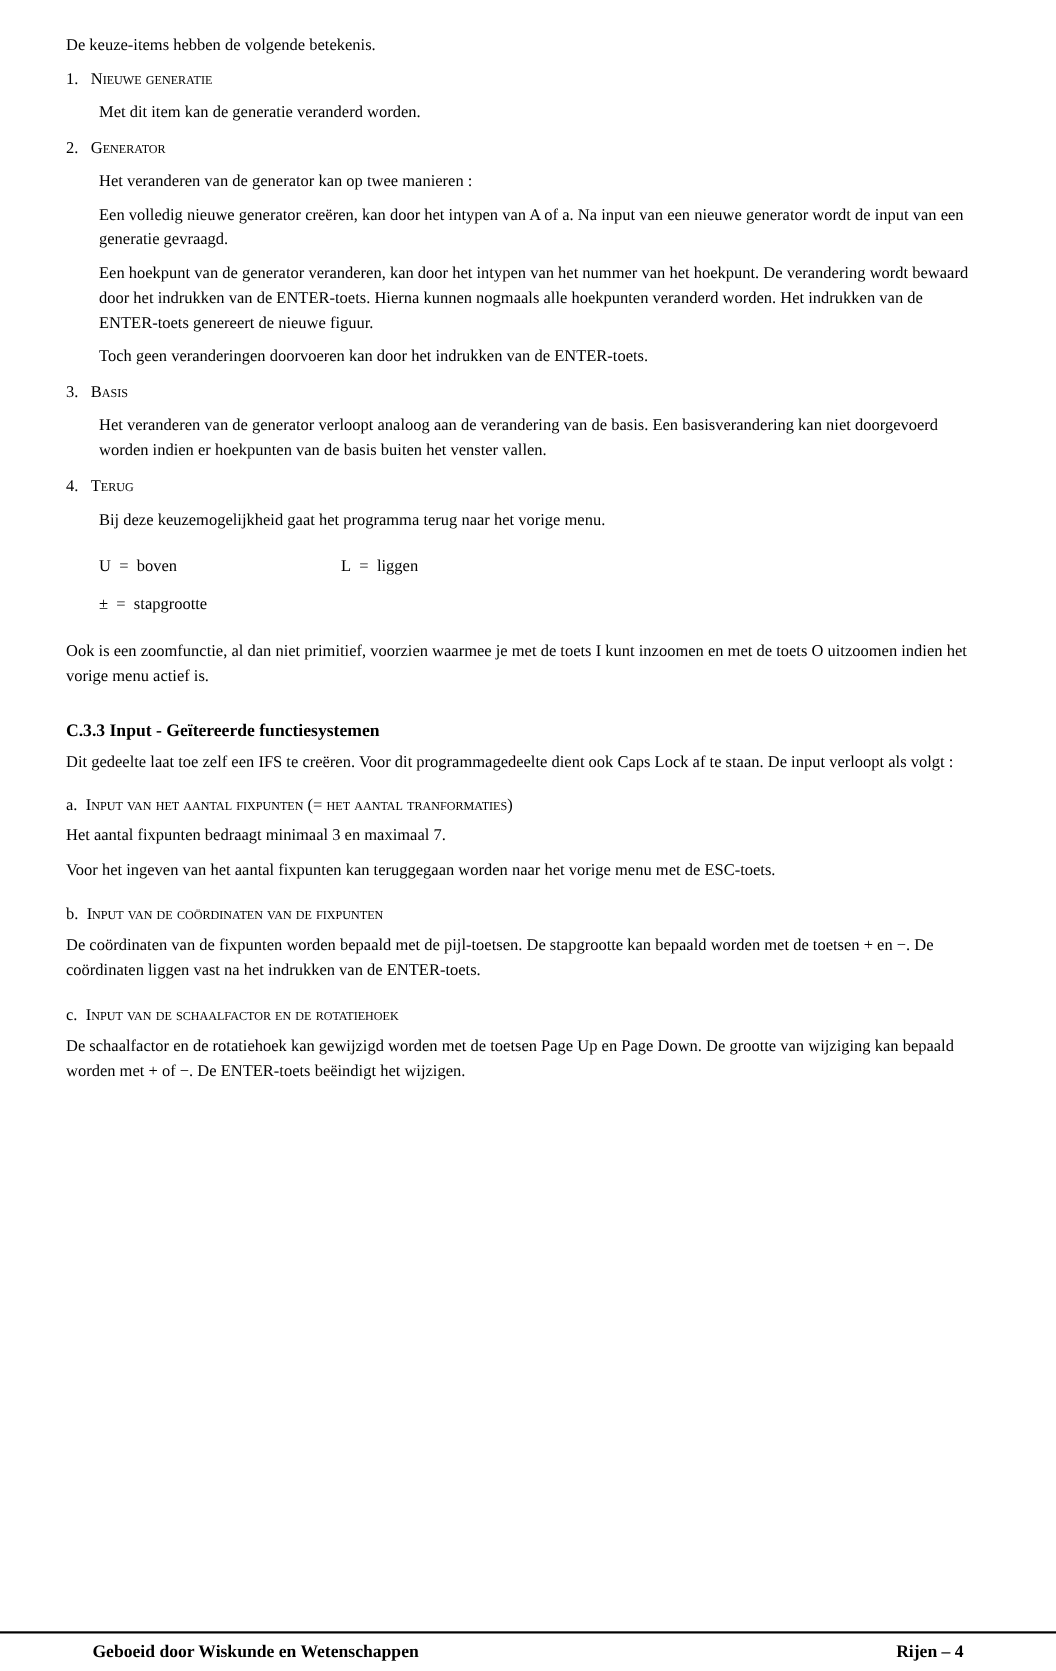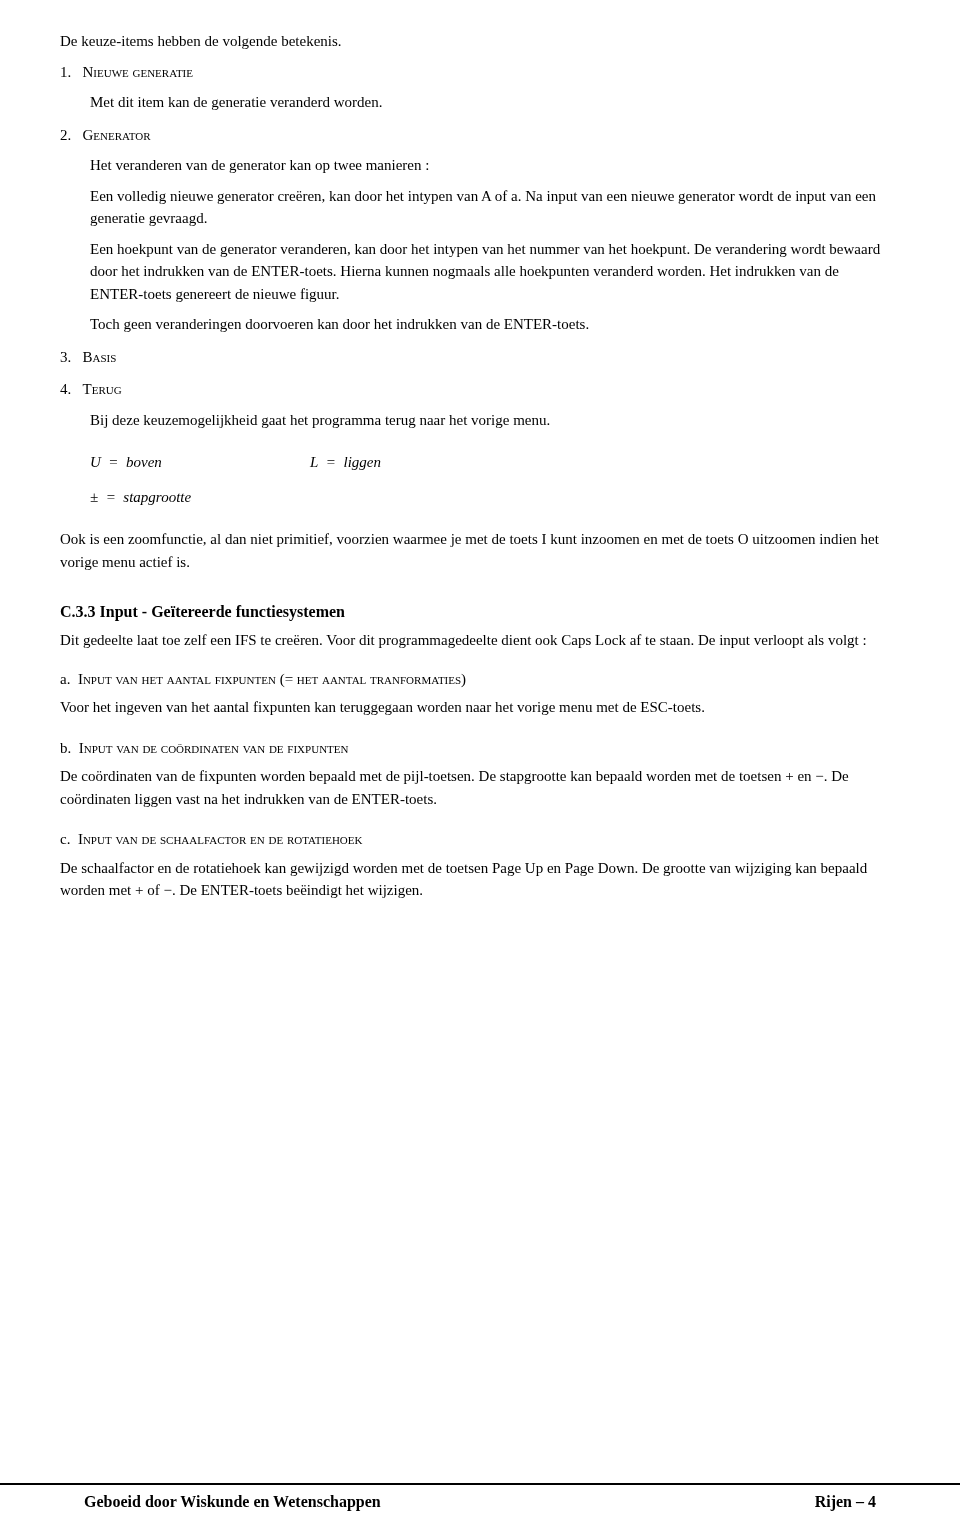--- a/index.html
+++ b/index.html
@@ -41,21 +41,20 @@
       margin-bottom: 10px;
     }
 
     .key-table {
       margin: 20px 0 20px 30px;
     }
 
     .key-row {
       display: flex;
       margin-bottom: 12px;
-      font-style: italic;
     }
 
     .key-col {
       width: 220px;
       line-height: 1.5;
     }
 
     .section-heading {
       font-size: 16px;
       font-weight: bold;
@@ -128,20 +127,23 @@
       <p>Toch geen veranderingen doorvoeren kan door het indrukken van de  ENTER-toets.</p>
     </div>
   </div>
 
   <div class="numbered-item">
     <p>
       <span>3.</span>
       &nbsp;
       <span class="section-header">Basis</span>
     </p>
+    <div class="indent-block">
+      <p>Het veranderen van de generator verloopt analoog aan de verandering van de basis.  Een basisverandering kan niet doorgevoerd worden indien er hoekpunten van de basis buiten het venster vallen.</p>
+    </div>
   </div>
 
   <div class="numbered-item">
     <p>
       <span>4.</span>
       &nbsp;
       <span class="section-header">Terug</span>
     </p>
     <div class="indent-block">
       <p>Bij deze keuzemogelijkheid gaat het programma terug naar het vorige menu.</p>
@@ -178,20 +180,21 @@
 
   <h2 class="section-heading">C.3.3  Input - Geïtereerde functiesystemen</h2>
 
   <p>Dit gedeelte laat toe zelf een IFS te creëren.  Voor dit programmagedeelte dient ook Caps Lock af te staan.   De input verloopt als volgt :</p>
 
   <div class="subsection" style="margin-top:14px;">
     <p class="subsection-label">
       <span>a.</span>&nbsp;
       <span class="italic-small-caps">Input van het aantal fixpunten (= het aantal tranformaties)</span>
     </p>
+    <p>Het aantal fixpunten bedraagt minimaal 3 en maximaal 7.</p>
     <p>Voor het ingeven van het aantal fixpunten kan teruggegaan worden naar het vorige menu met  de ESC-toets.</p>
   </div>
 
   <div class="subsection" style="margin-top:18px;">
     <p class="subsection-label">
       <span>b.</span>&nbsp;
       <span class="italic-small-caps">Input van de coördinaten van de fixpunten</span>
     </p>
     <p>De coördinaten van de fixpunten worden bepaald met de pijl-toetsen.  De stapgrootte kan bepaald worden met de toetsen + en −.   De coördinaten liggen vast na het indrukken van de ENTER-toets.</p>
   </div>

